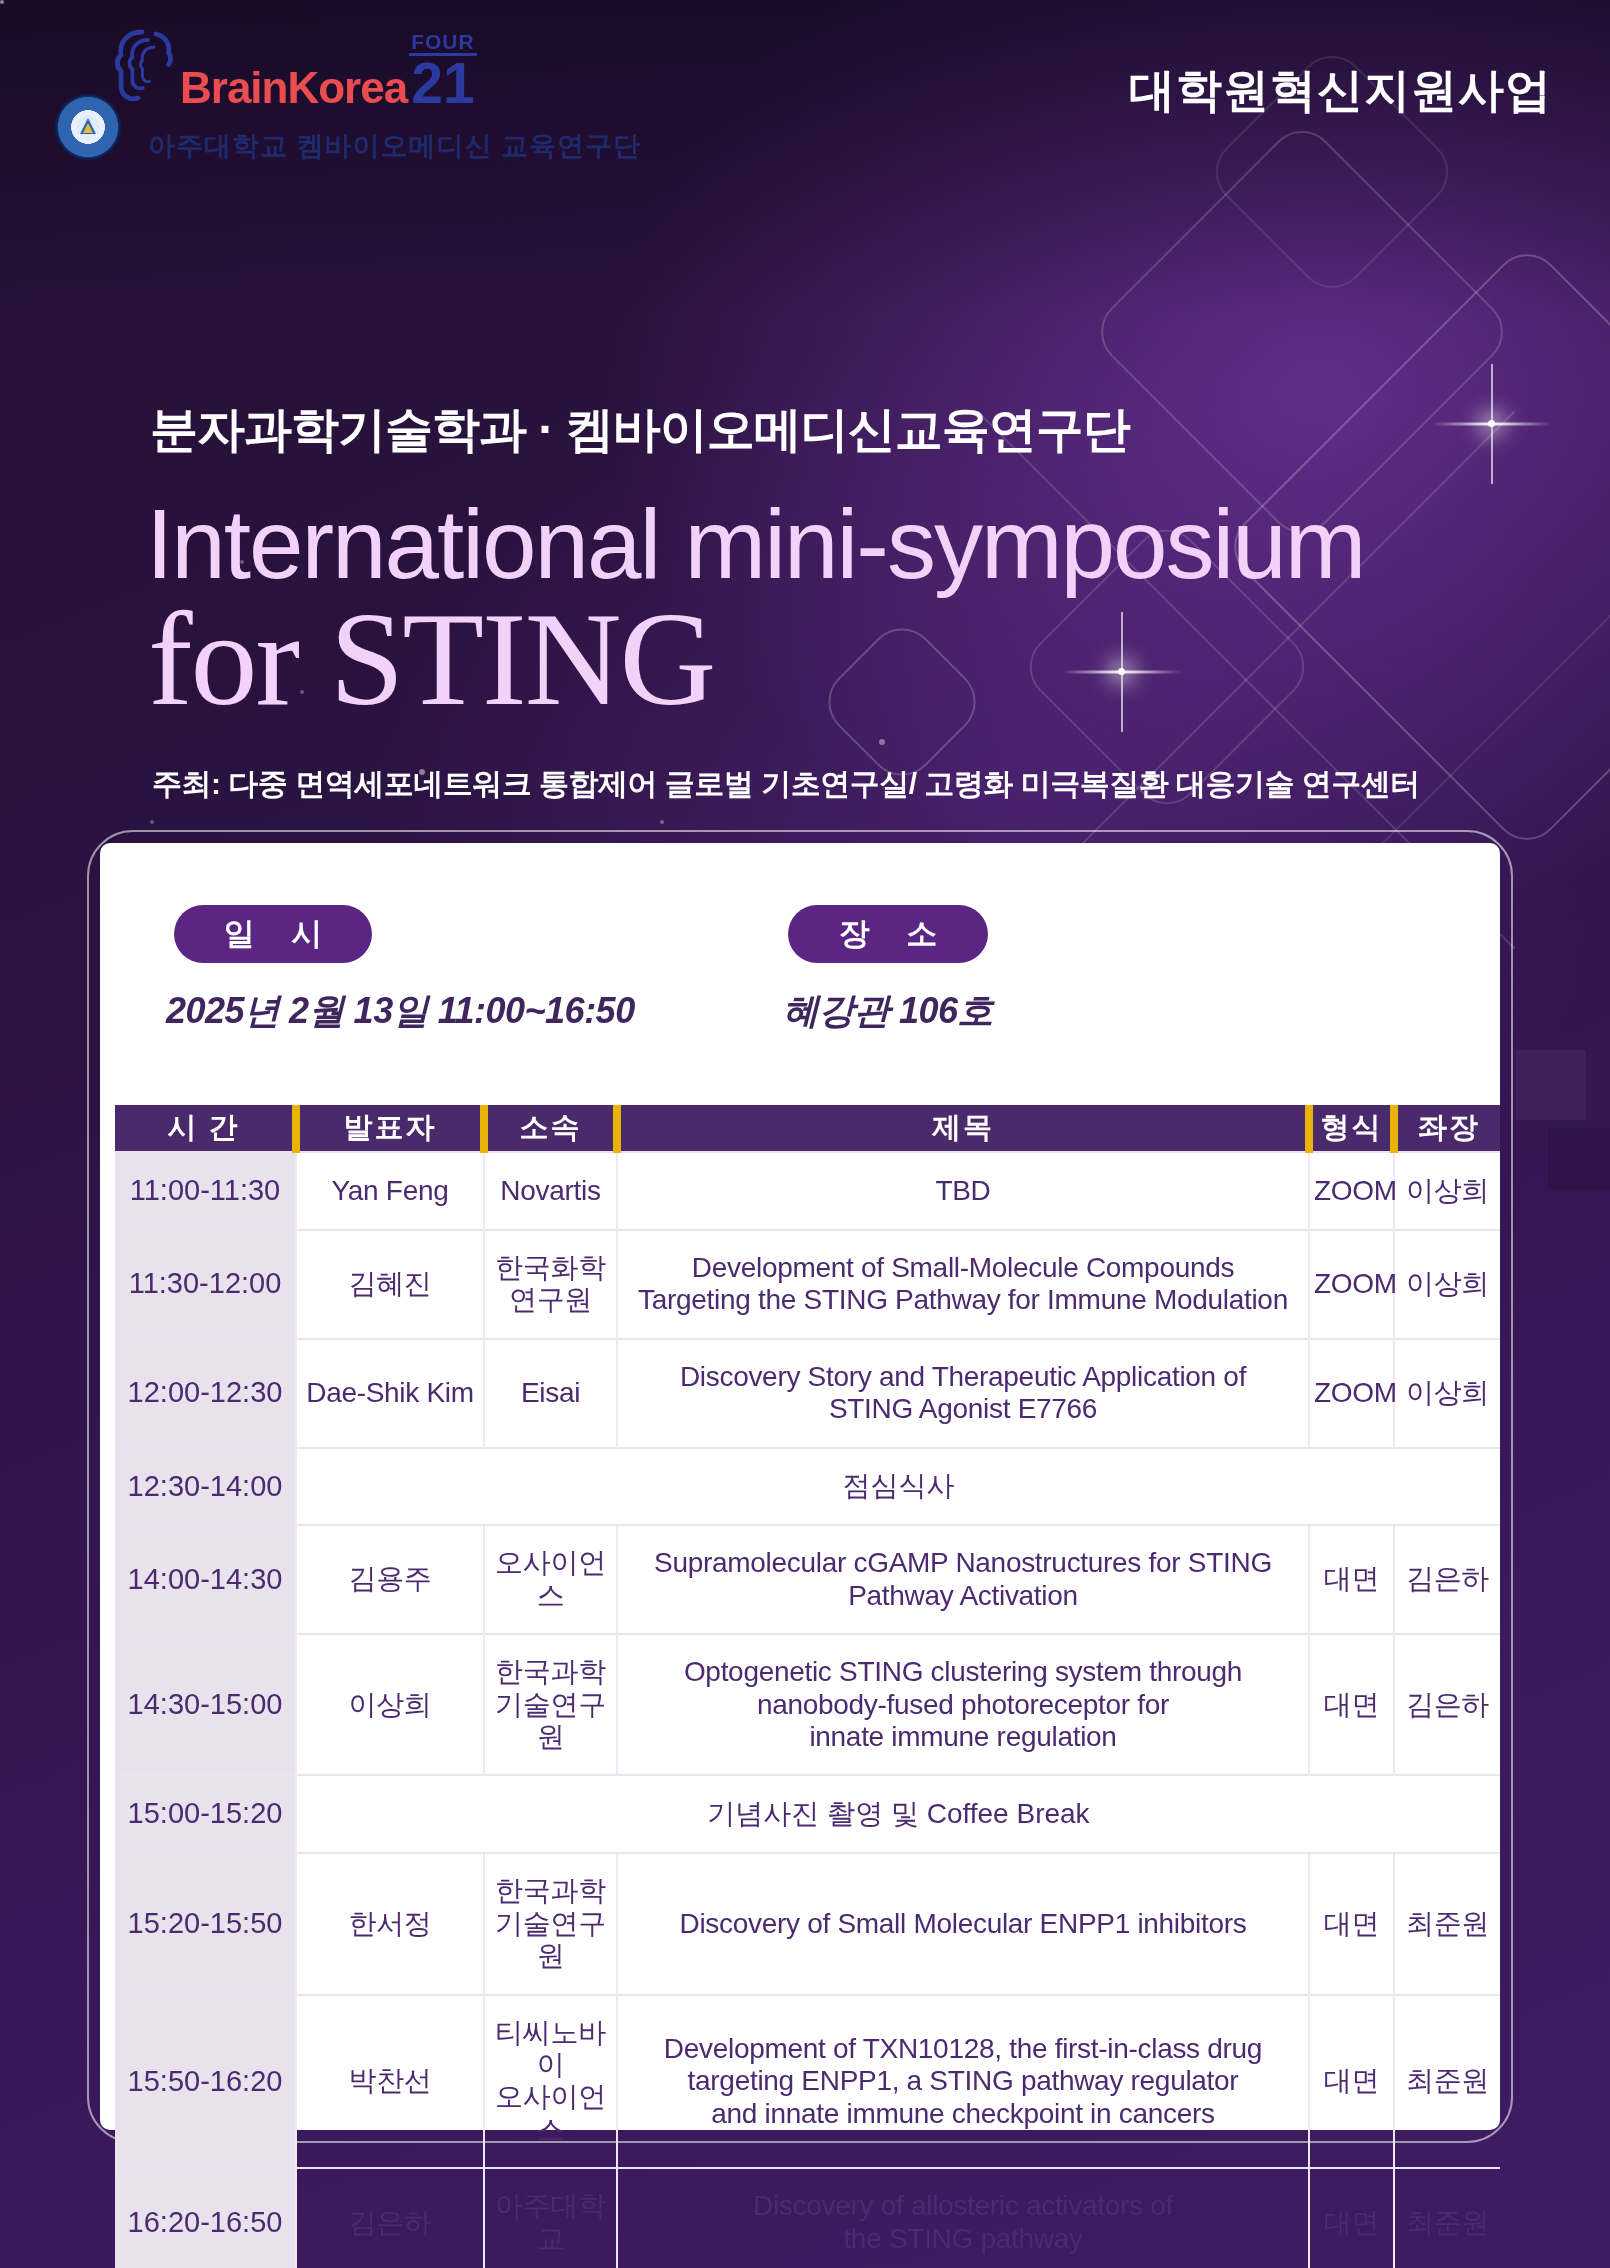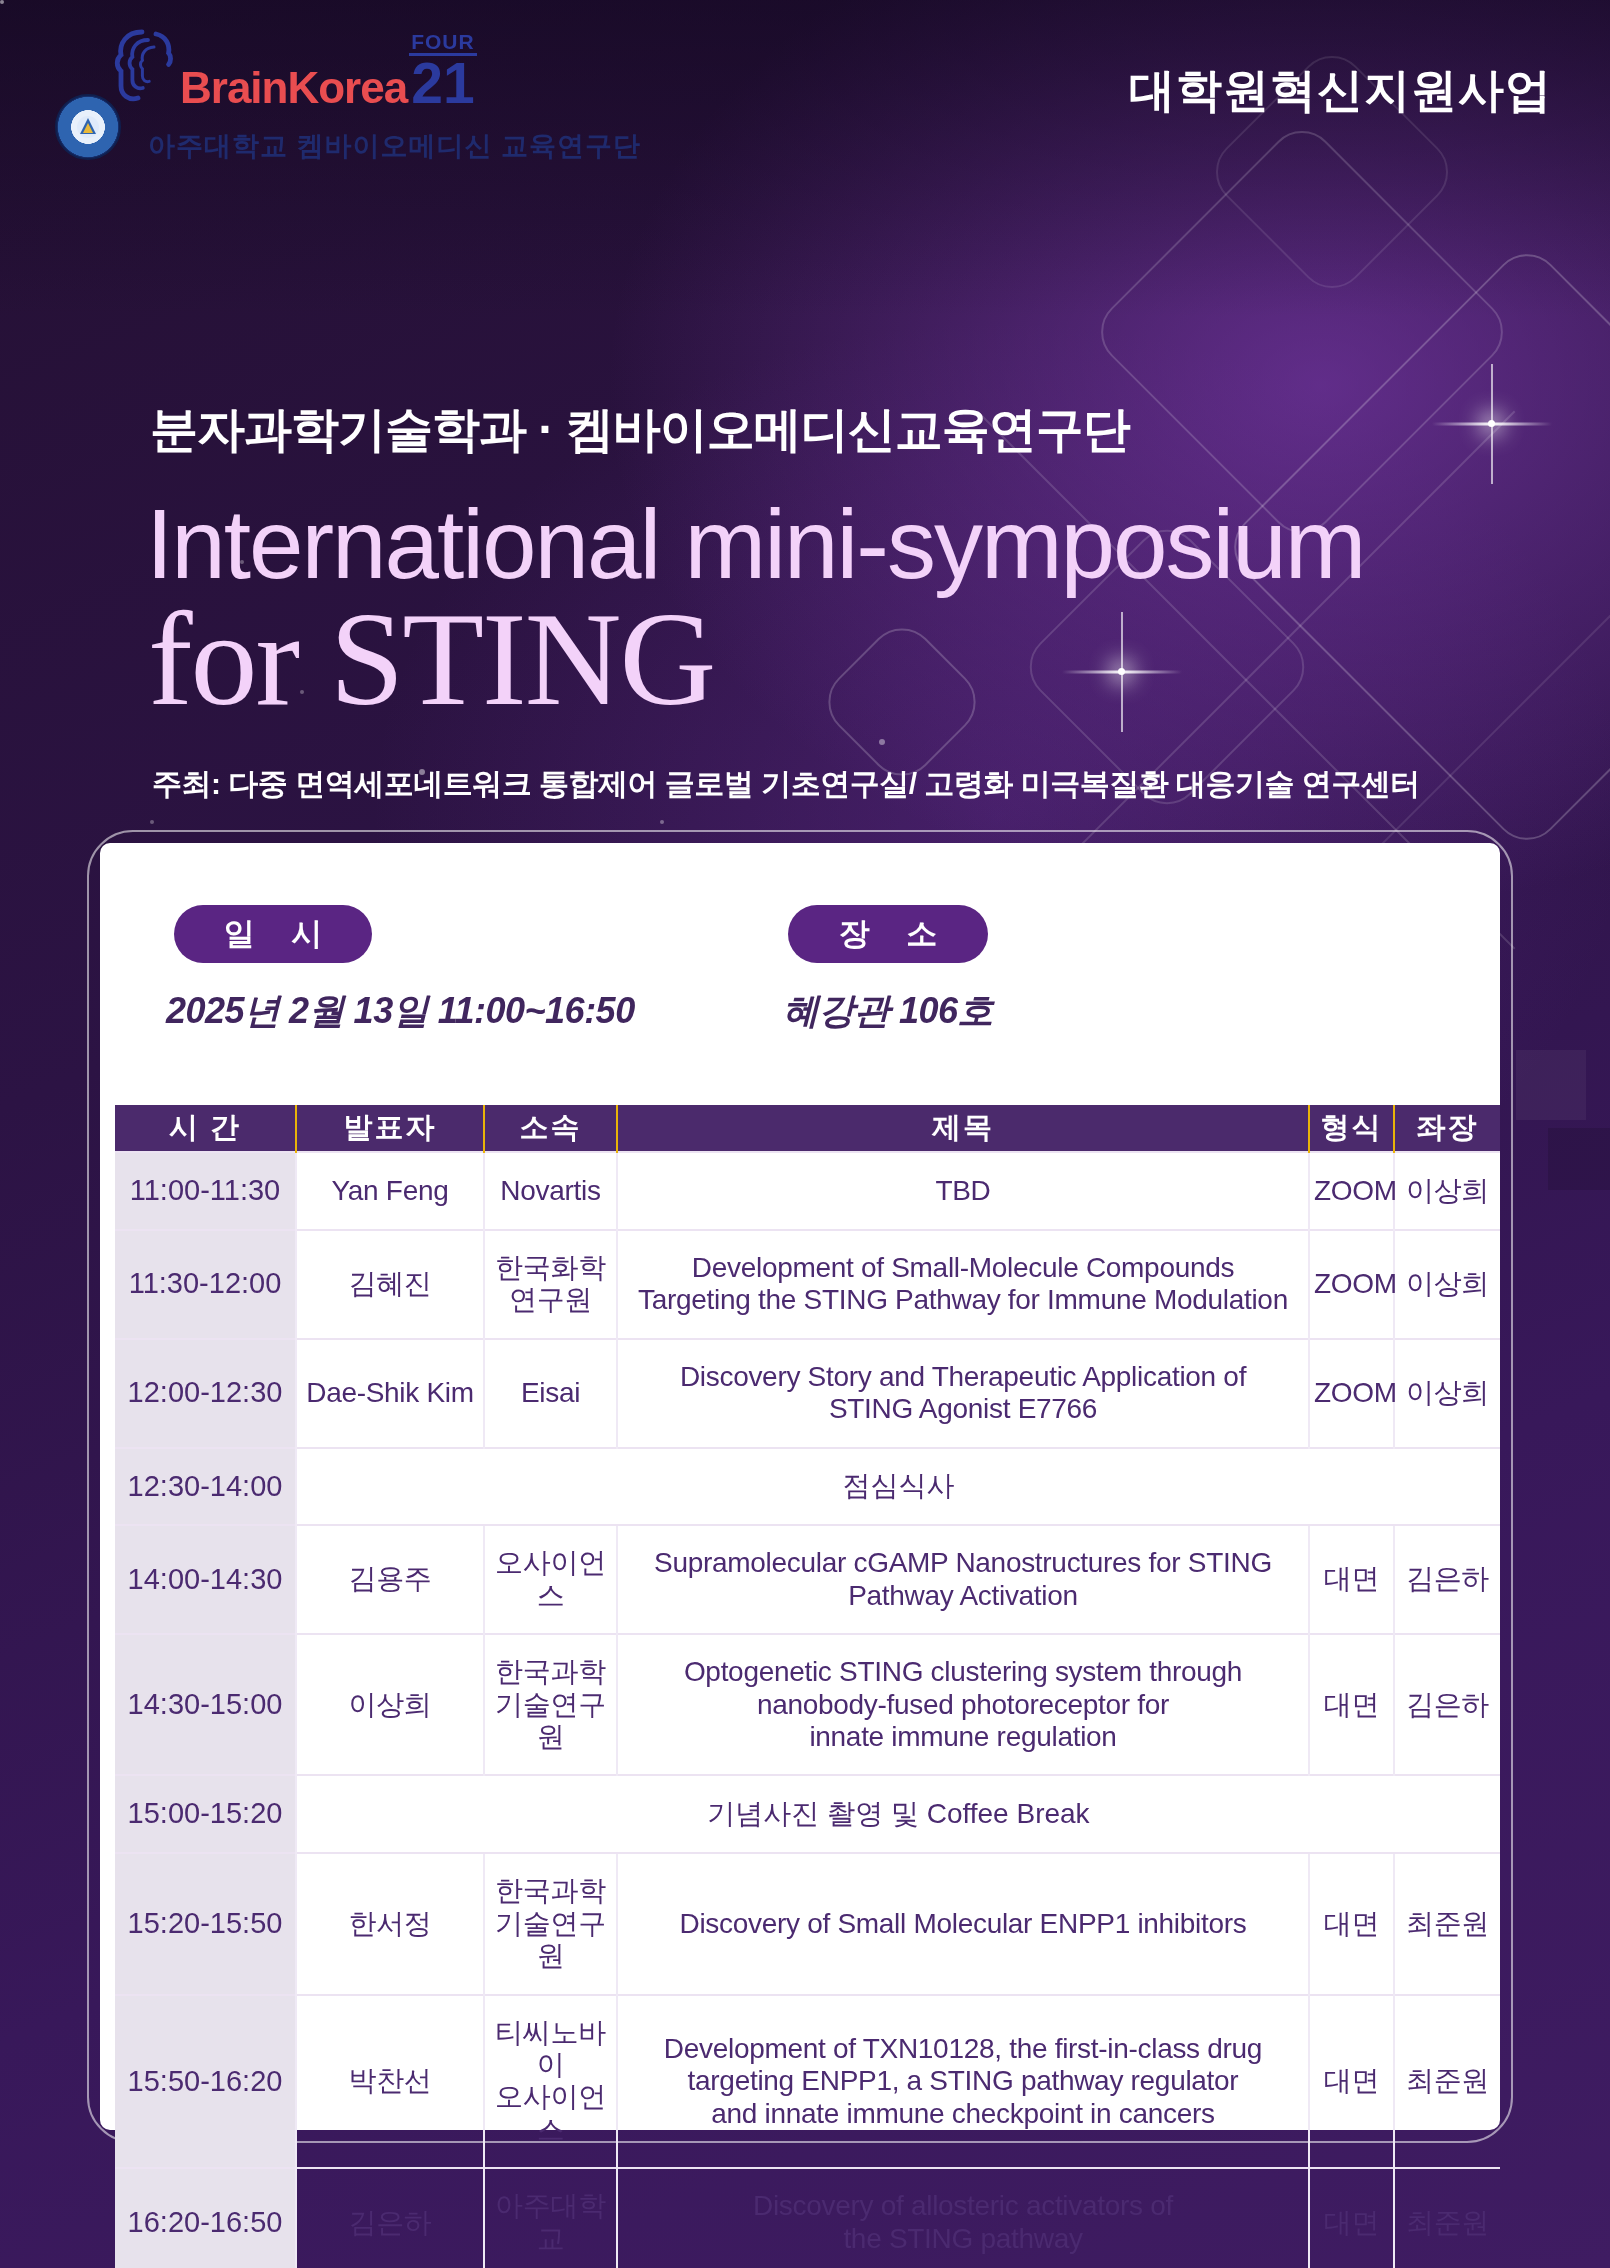--- a/index.html
+++ b/index.html
@@ -64,21 +64,21 @@
     letter-spacing:14px;text-indent:14px;}
   .badge.datetime{left:74px;width:198px;}
   .badge.venue{left:688px;width:200px;}
   .value{position:absolute;top:144px;font-size:36px;font-weight:bold;color:#40265e;letter-spacing:-0.5px;font-style:italic;}
   .value.datetime{left:66px;}
   .value.venue{left:638px;width:300px;text-align:center;}
   
   .tablewrap{position:absolute;left:15px;top:235px;width:1385px;margin-top:27px;}
   table{border-collapse:collapse;table-layout:fixed;width:1385px;}
   thead th{background:#4b2a6c;color:#ffffff;font-size:29px;font-weight:bold;height:46px;padding:0;letter-spacing:2px;}
-  thead th + th{border-left:2px solid #eab308;}
+  thead th + th{border-left:8px solid #eab308;}
   tbody td{font-size:28px;color:#4b2a70;text-align:center;vertical-align:middle;
     padding:21px 4px;border-top:2px solid #ece3f2;line-height:1.16;letter-spacing:-0.3px;}
   tbody td + td{border-left:2px solid #efe9f5;}
   tbody td.time{background:#e7e2ec;font-size:29px;letter-spacing:0;}
   tbody td.affiliation, tbody td.talk-title{white-space:pre-line;}
   tbody td.span-title{letter-spacing:0;}
   
   .footer{position:absolute;left:0;top:2155px;width:100%;text-align:center;
     font-size:44px;font-weight:bold;color:#ffffff;letter-spacing:1px;}
 </style>

